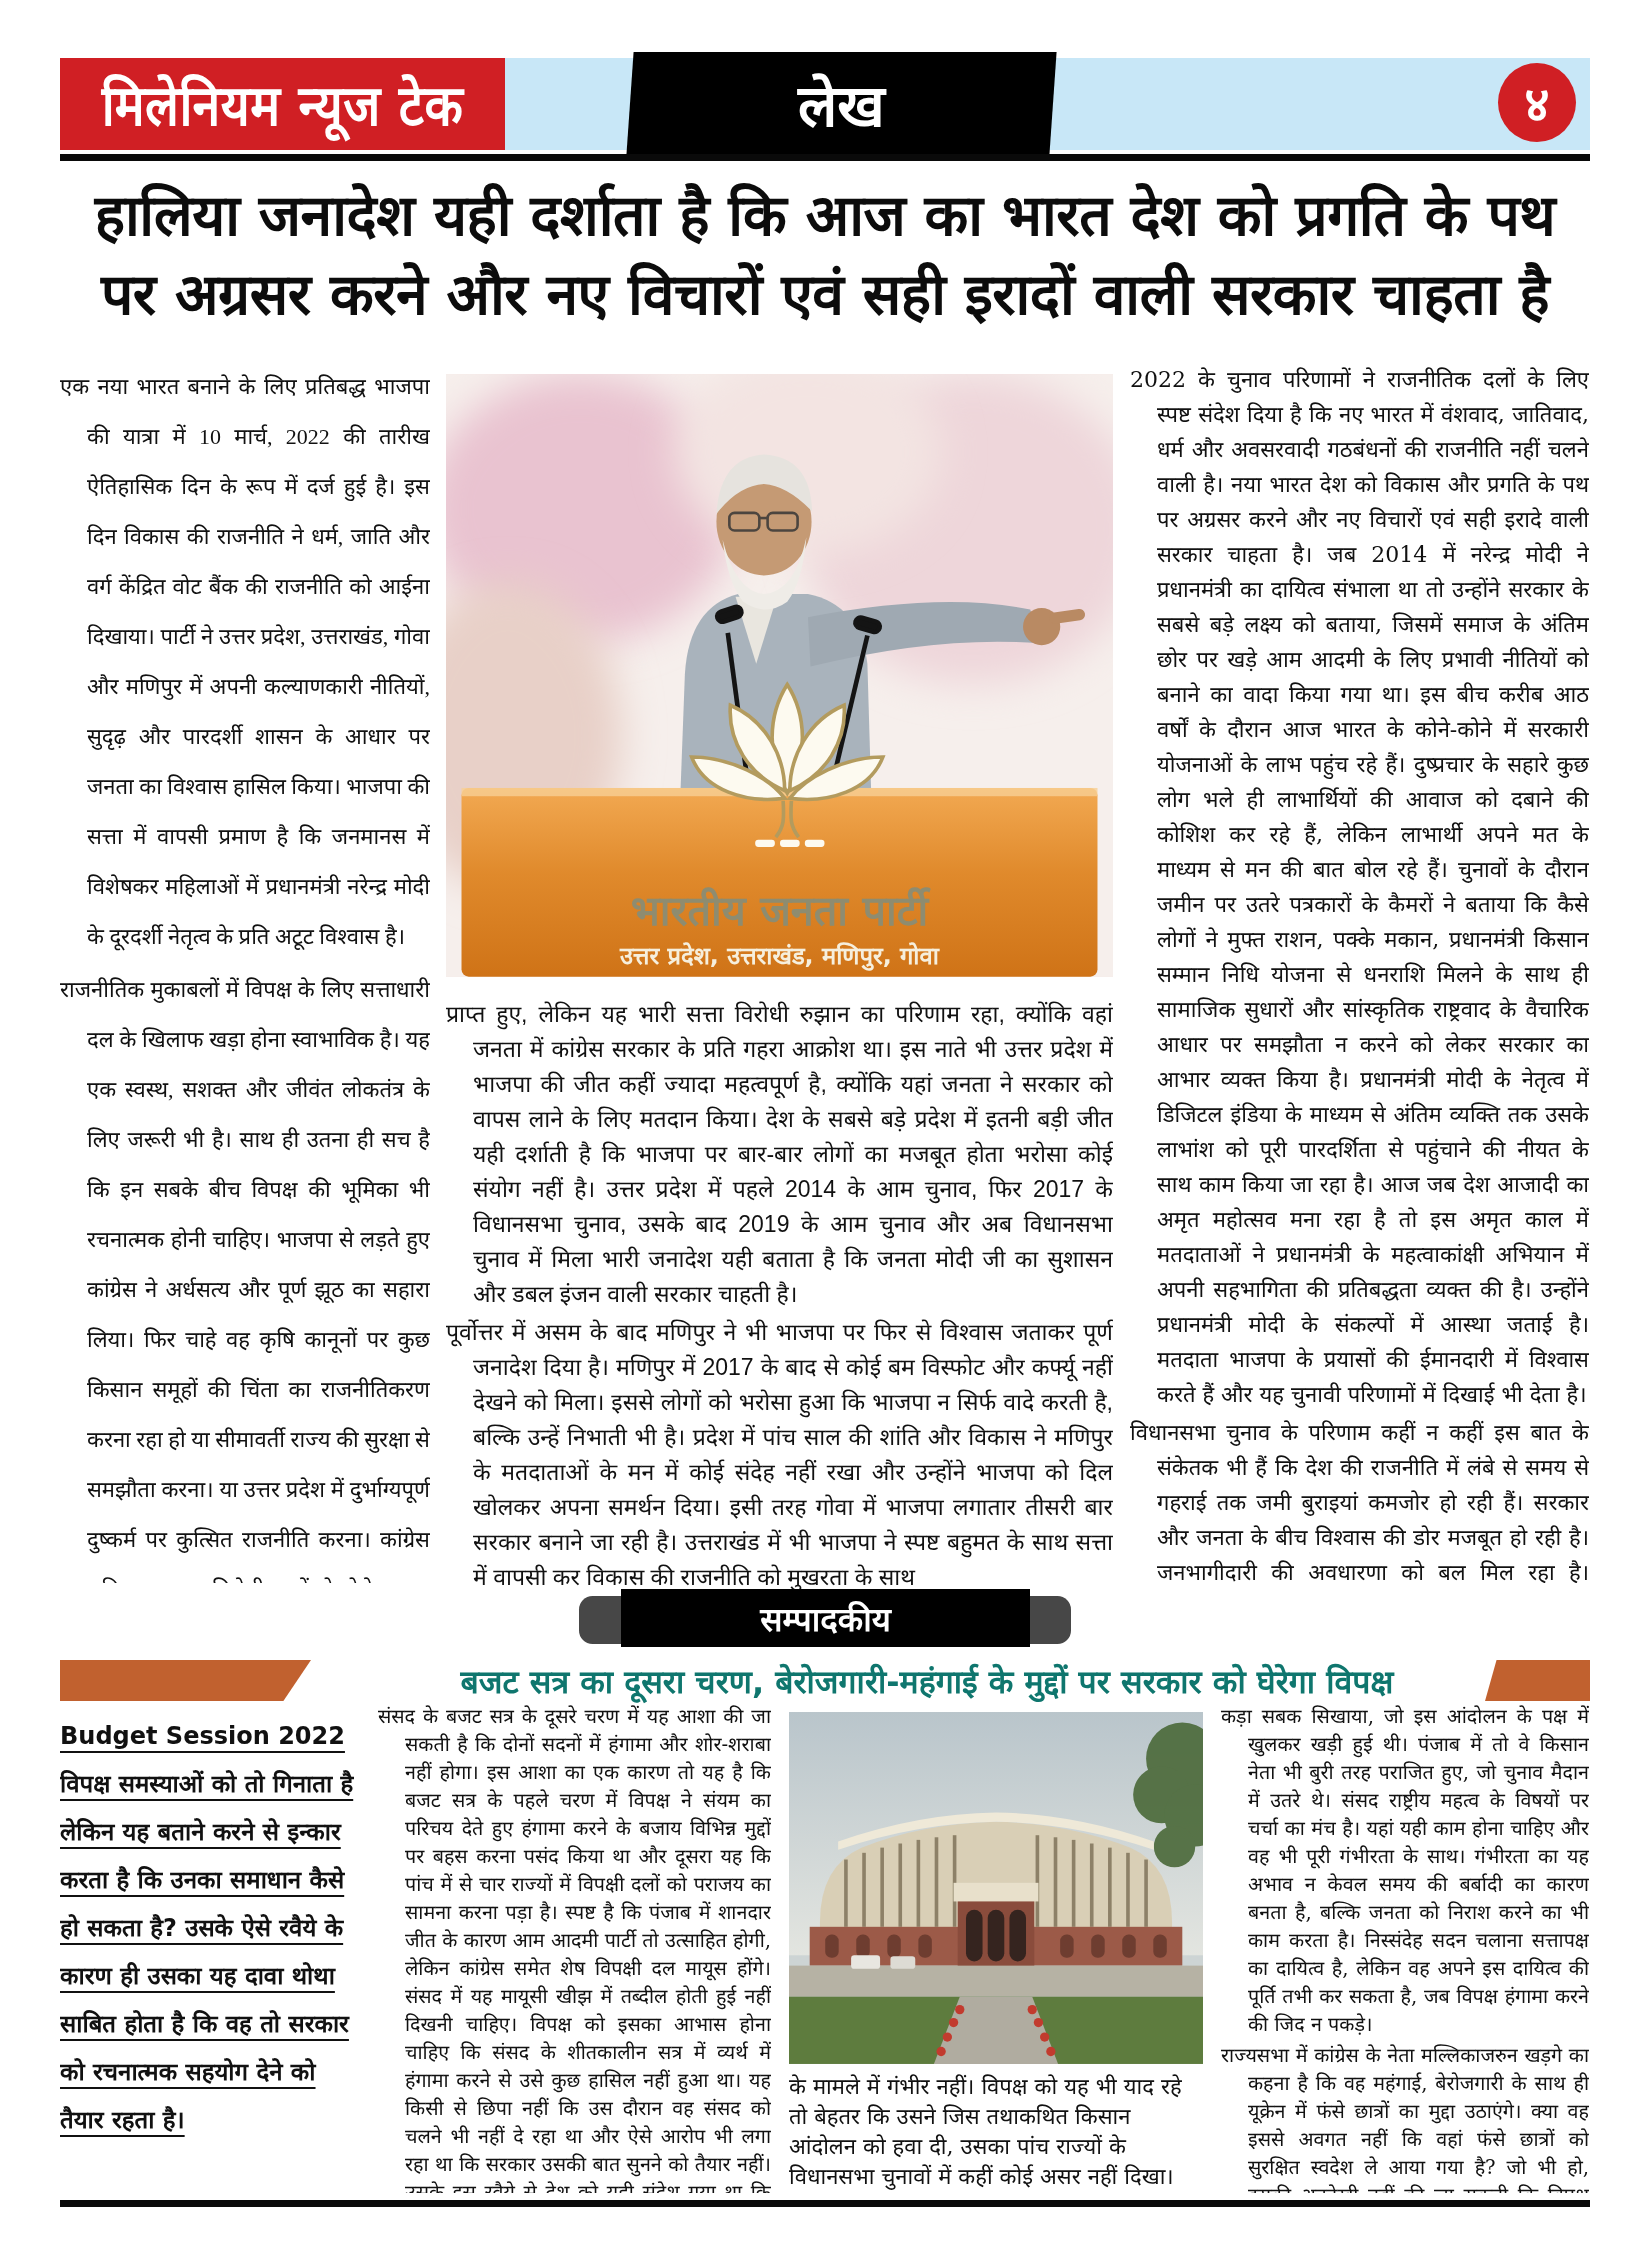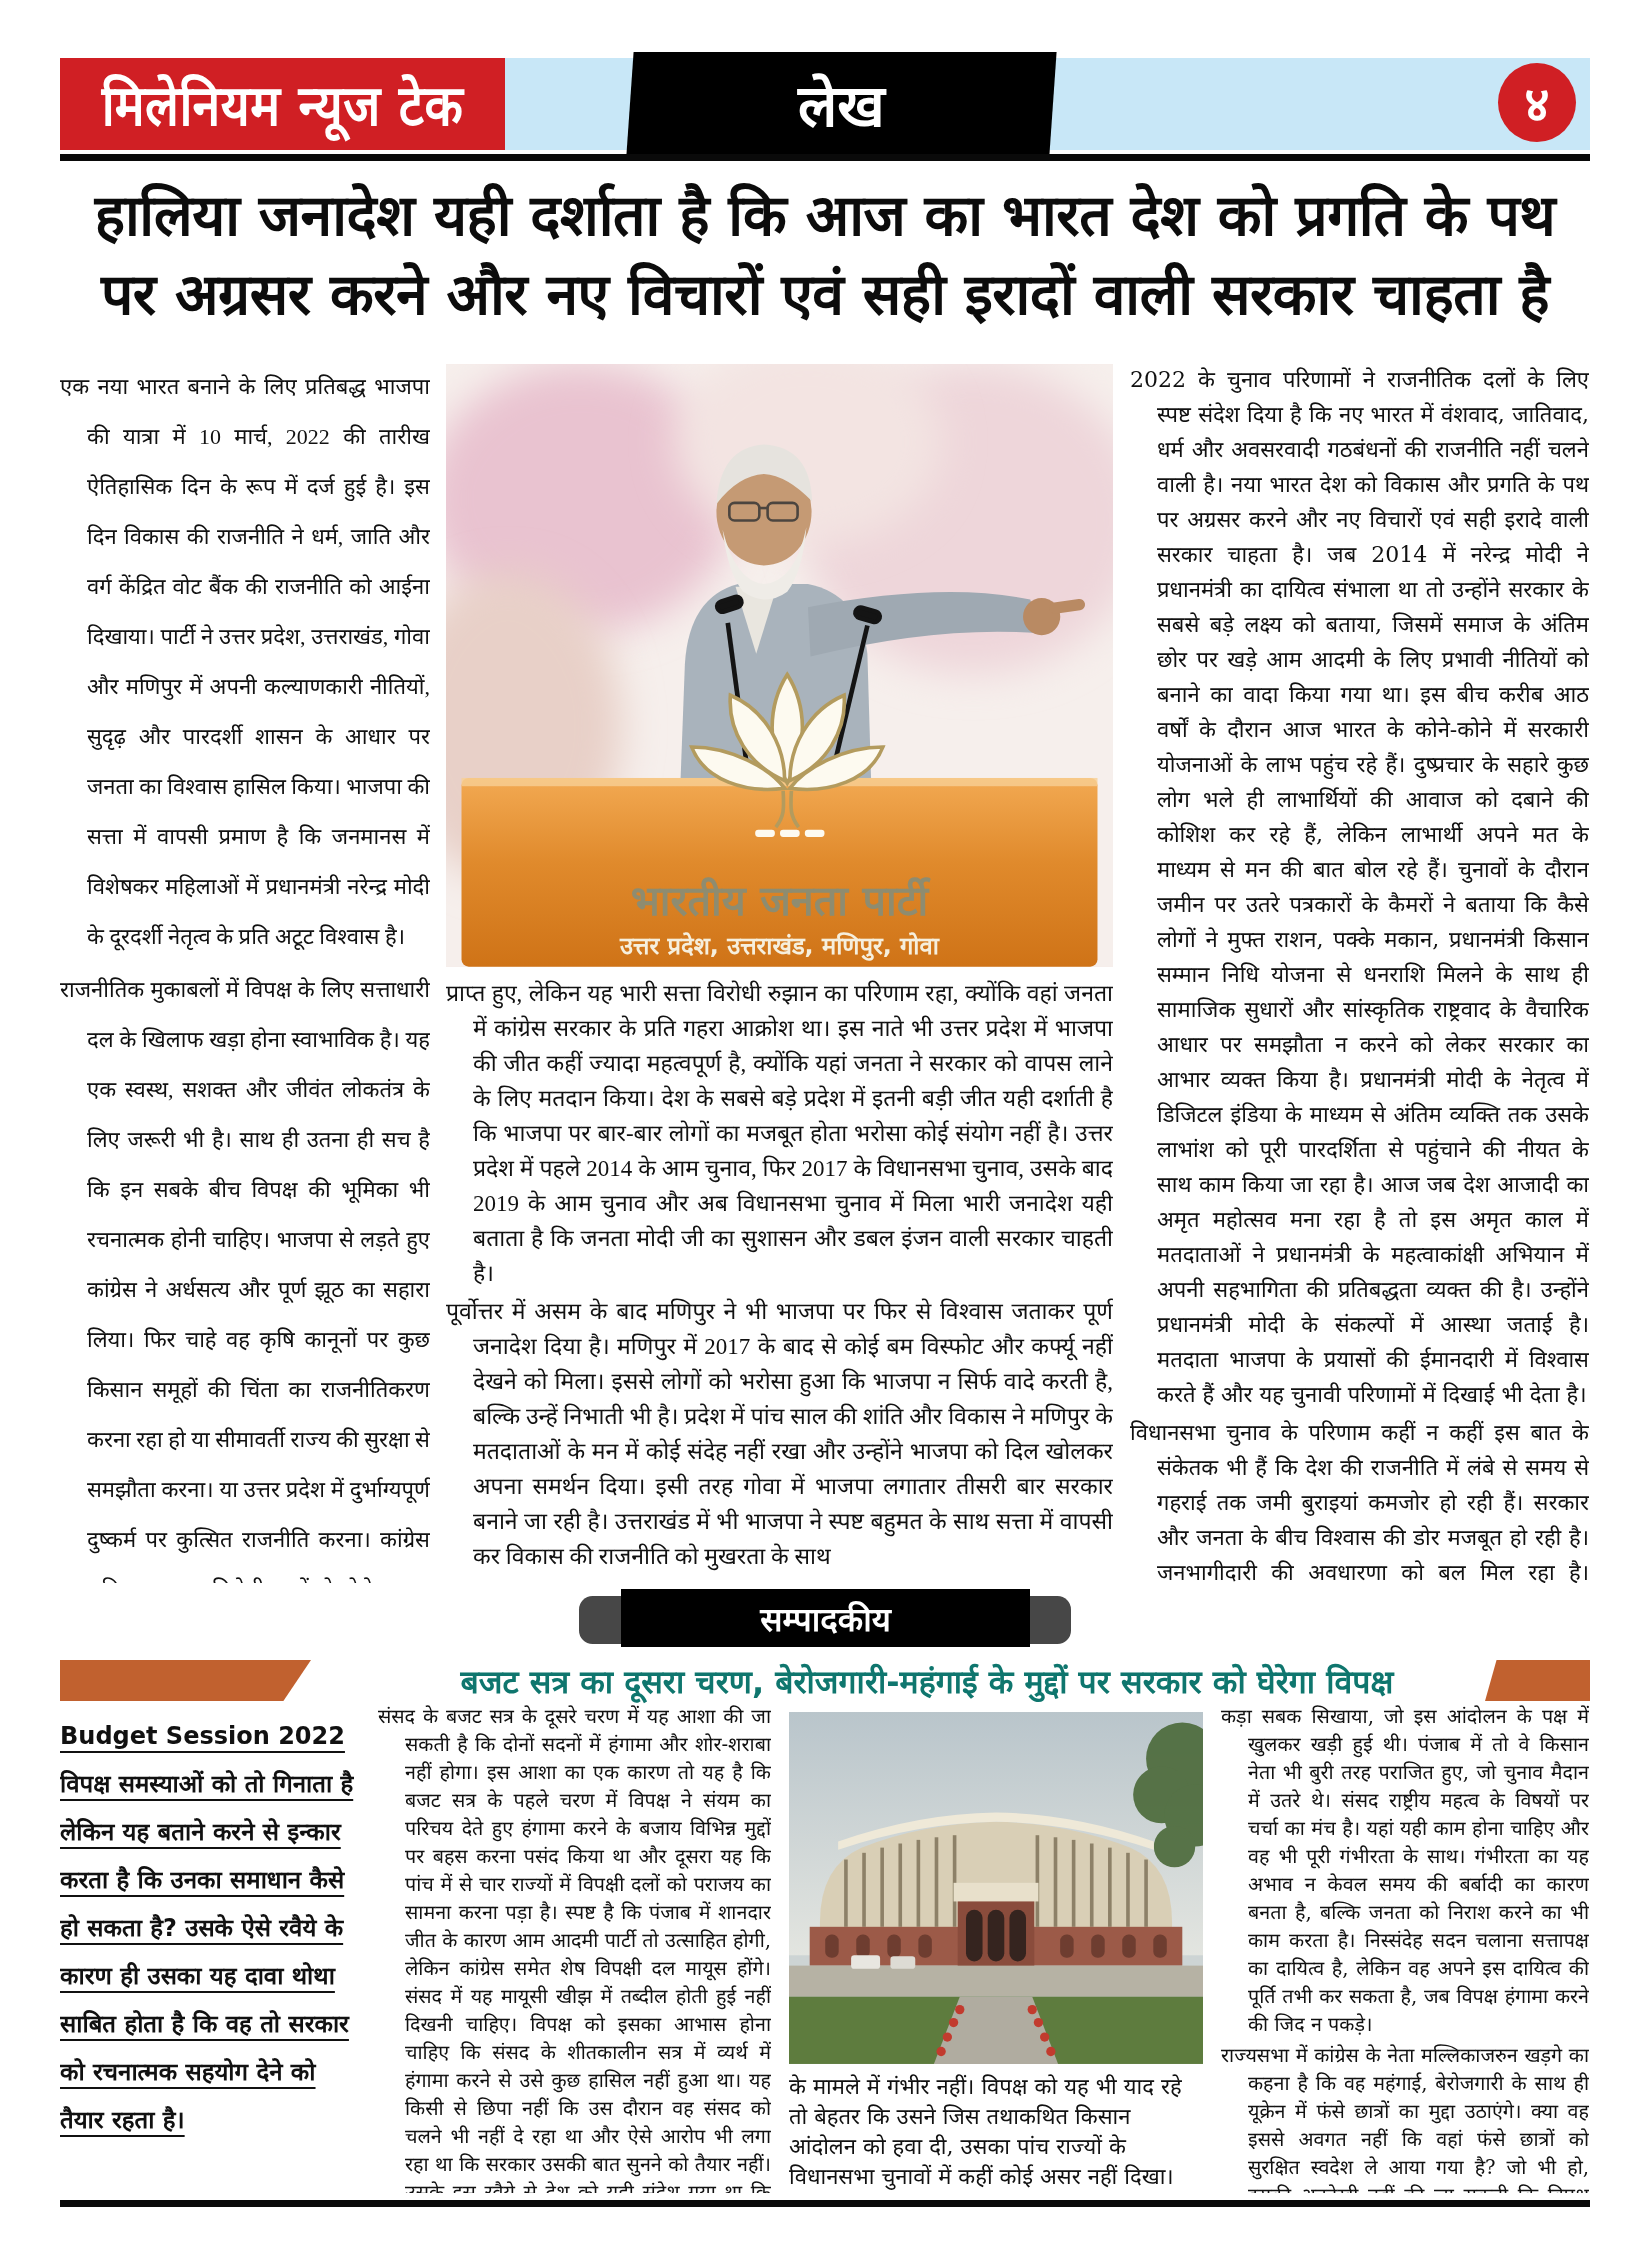--- a/index.html
+++ b/index.html
@@ -13,22 +13,22 @@
   .sectionbox span{color:#fff;font-weight:800;font-size:58px;transform:skewX(4deg);}
   .pagenum{left:1498px;top:63px;width:78px;height:79px;background:#d01f24;border-radius:50%;display:flex;align-items:center;justify-content:center;}
   .pagenum span{color:#fff;font-weight:700;font-size:48px;}
   .toprule{left:60px;top:154px;width:1530px;height:7.2px;background:#0a0a0a;}
   .botrule{left:60px;top:2200px;width:1530px;height:7.2px;background:#0a0a0a;}
   
   .headline{left:60px;top:176px;width:1530px;height:186px;font-weight:800;font-size:57px;line-height:79px;color:#0c0c0c;letter-spacing:-0.5px;overflow:hidden;font-family:"DejaVu Sans",sans-serif;text-align:center;}
   
   .bodytext p{margin:0 0 3.1px 0;text-align:justify;padding-left:27px;text-indent:-27px;}
   .colL{left:60px;top:362px;width:370px;height:1221px;font-family:Liberation Serif, serif;font-size:22px;line-height:50px;overflow:hidden;}
-  .colC{left:446px;top:364px;width:667px;height:1221px;overflow:hidden;}
-  .colC .text{font-family:Liberation Serif, serif;font-size:23px;line-height:35px;margin-top:9px;}
+  .colC{left:446px;top:374px;width:667px;height:1221px;overflow:hidden;}
+  .colC .text{font-family:Liberation Sans, sans-serif;font-size:23px;line-height:35px;margin-top:20px;}
   .colR{left:1130px;top:362px;width:459px;height:1221px;font-family:"DejaVu Serif",serif;font-size:22px;line-height:35px;overflow:hidden;}
   .photo1{width:667px;height:603px;overflow:hidden;background:#f4ece9;}
   
   .edbanner-gray{left:579px;top:1596px;width:492px;height:48px;background:#474747;border-radius:13.5px;}
   .edbanner-red{left:621px;top:1589px;width:409px;height:58px;background:#000000;display:flex;align-items:center;justify-content:center;}
   .edbanner-red span{color:#fff;font-weight:800;font-size:33px;}
   .edhead{left:60px;top:1653px;width:1530px;height:54px;display:flex;align-items:center;}
   .edhead .txt{position:absolute;left:259px;width:1216px;text-align:center;font-weight:800;font-size:32px;color:#0f766e;}
   .trapL{left:60px;top:1660px;width:251px;height:41px;background:#c1612f;clip-path:polygon(0 0,100% 0,89% 100%,0 100%);}
   .trapR{left:1485px;top:1660px;width:105px;height:41px;background:#c1612f;clip-path:polygon(11% 0,100% 0,100% 100%,0 100%);}

